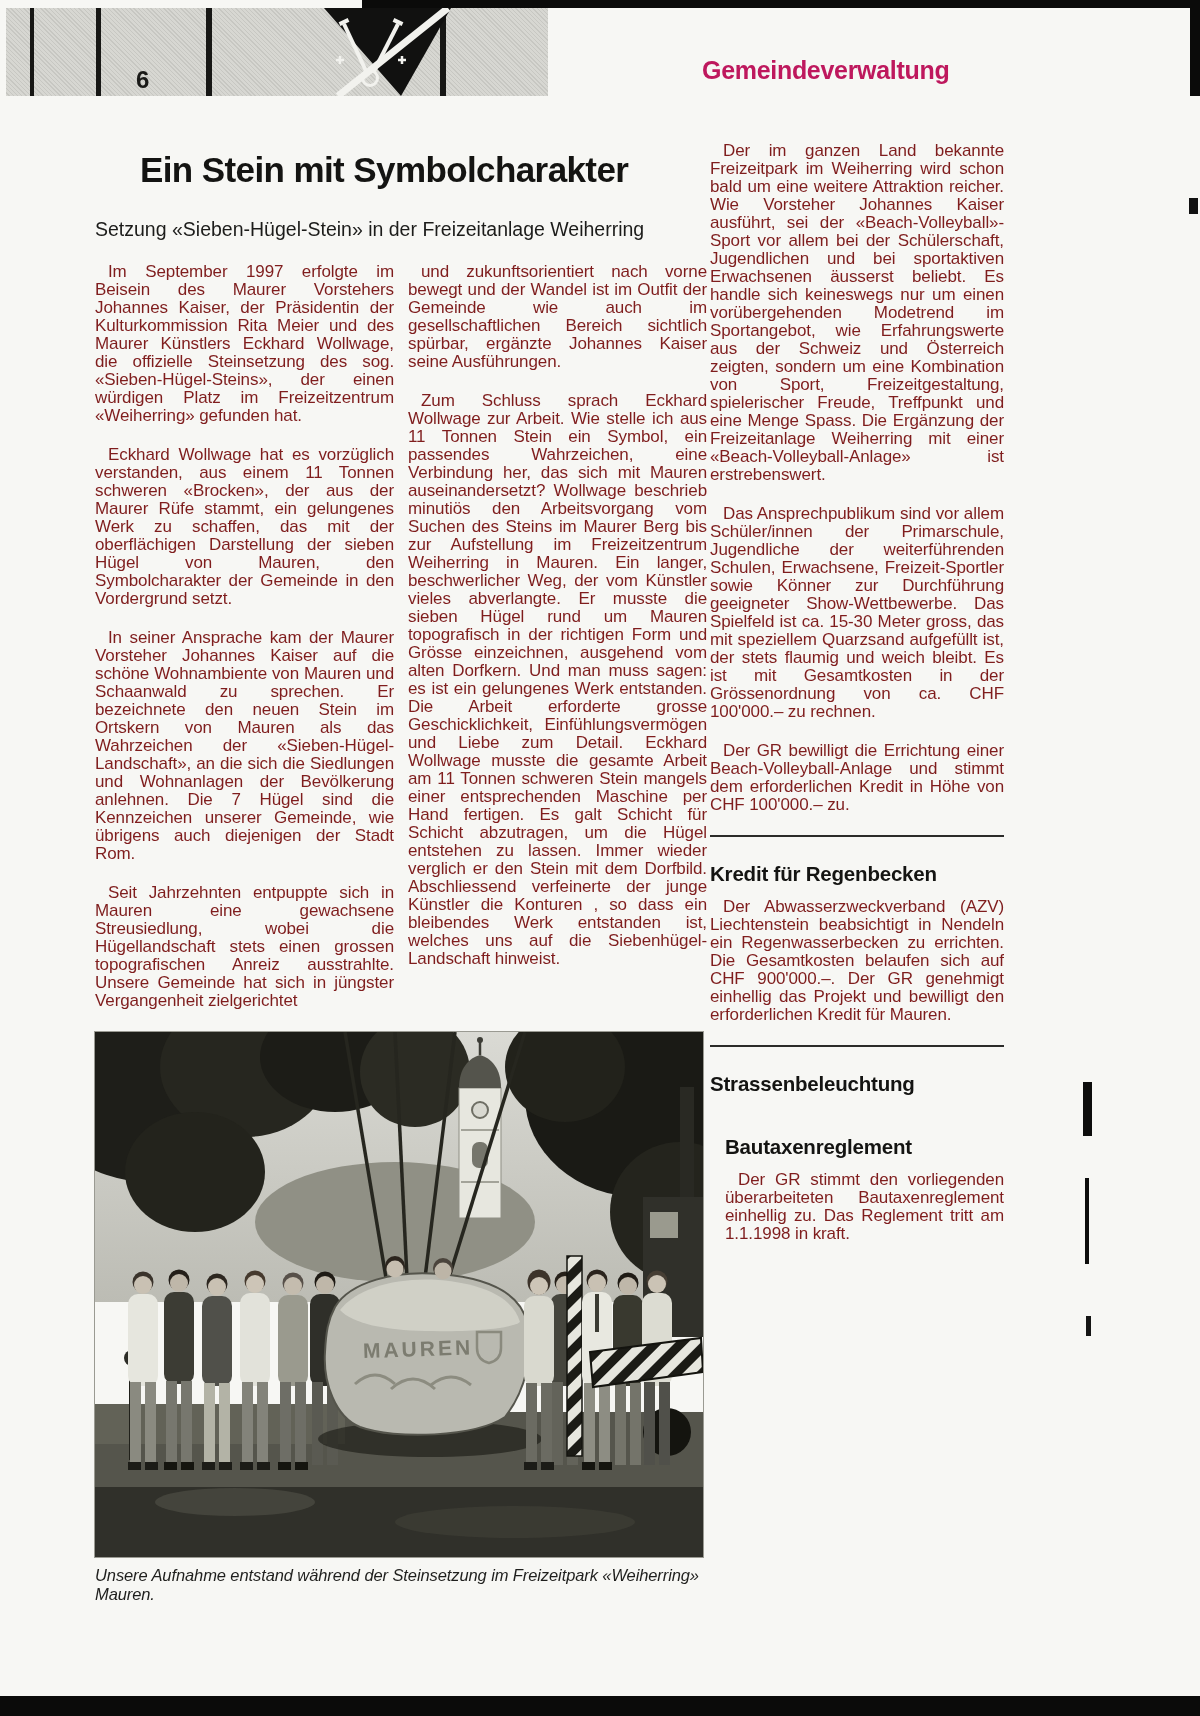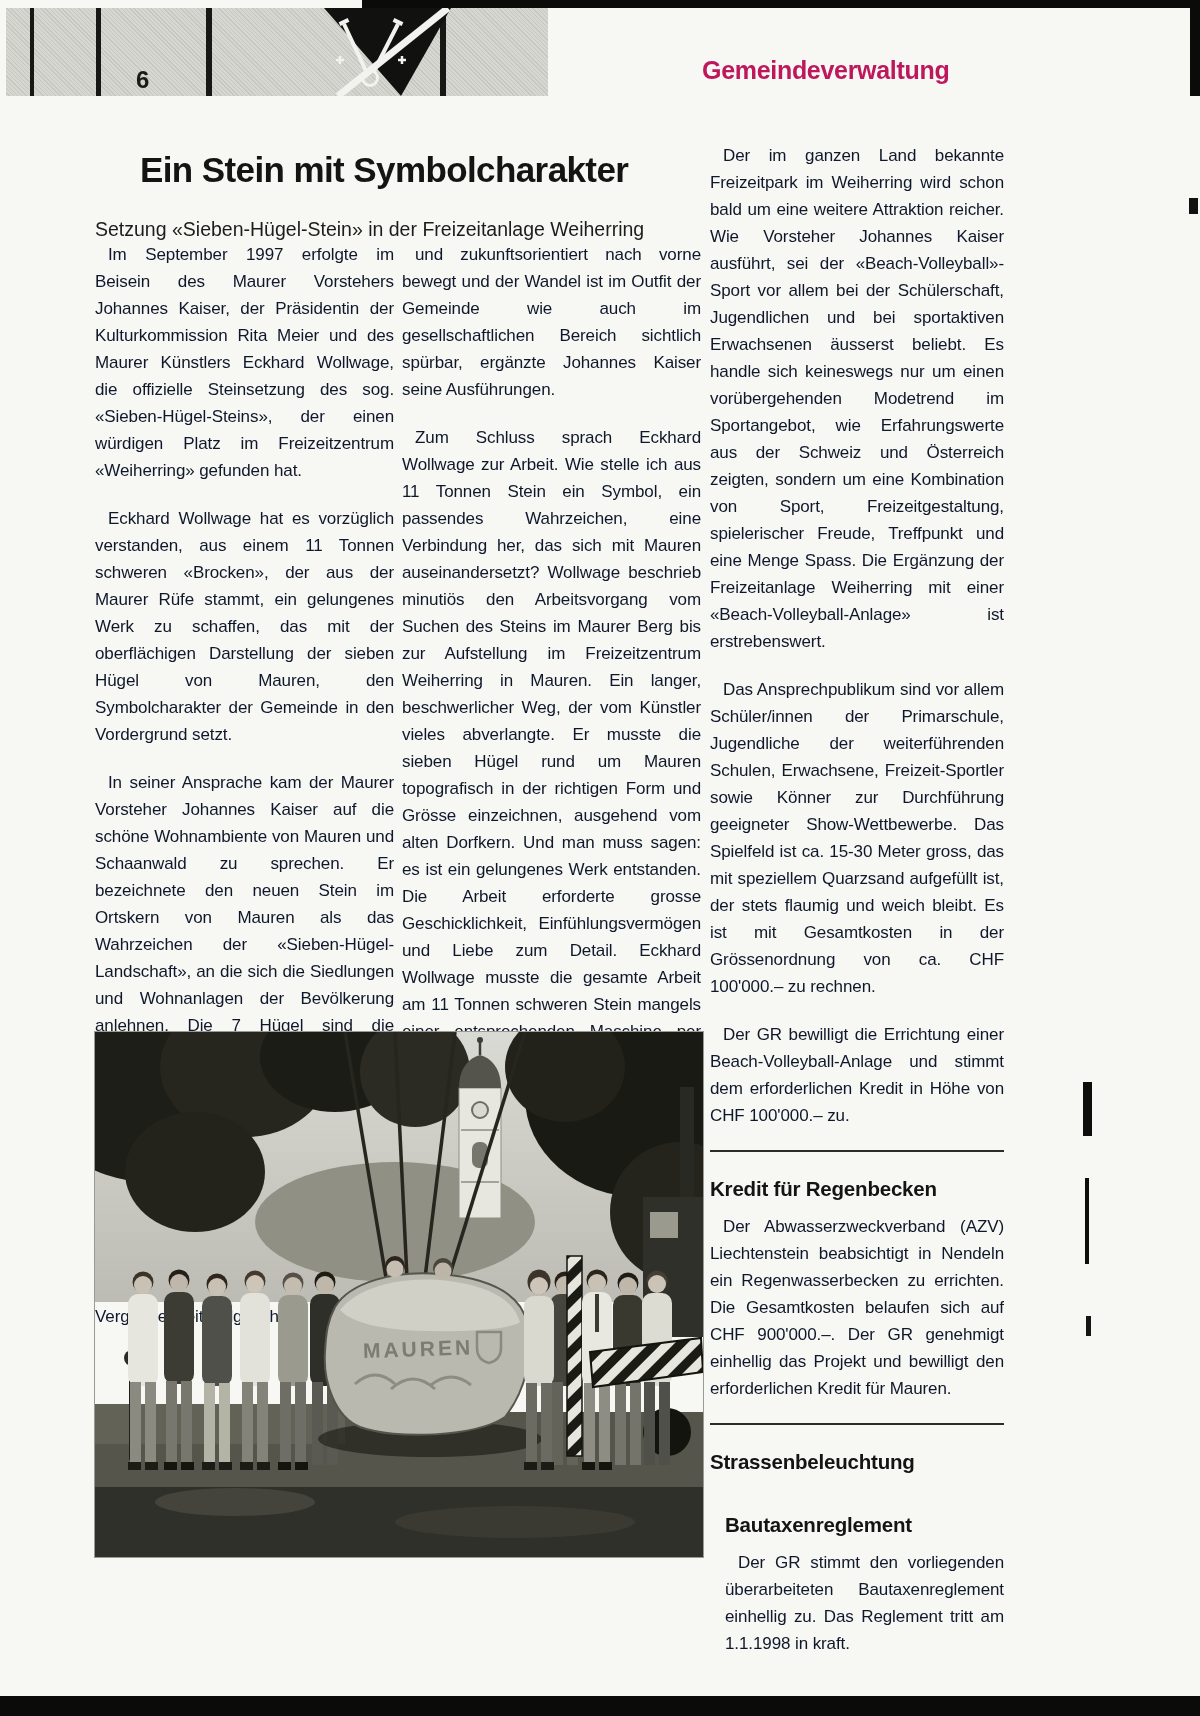--- a/index.html
+++ b/index.html
@@ -23,24 +23,24 @@
   .stripe.s1{ left:24px; width:4px; } .stripe.s2{ left:90px; width:5px; }
   .stripe.s3{ left:200px; width:6px; } .stripe.s4{ left:434px; width:6px; }
   .page-number { position:absolute; left:130px; top:58px; font-size:24px; font-weight:bold; color:#1a1a18; }
   .emblem { position:absolute; left:300px; top:0; width:150px; height:88px; }
   .section-title { position:absolute; left:702px; top:56px; font-size:25px; font-weight:bold; color:#be185d; letter-spacing:-0.3px; }
 
   
   .main-article { position:absolute; left:95px; top:150px; width:612px; color:#222; }
   .main-article h1 { font-size:35px; font-weight:bold; color:#141412; letter-spacing:-0.6px;margin-left:45px; }
   .main-article .subtitle { font-size:19.5px; color:#1c1c1a; margin-top:28px; }
-  .columns { display:flex; gap:8px; }
+  .columns { display:flex; gap:14px; margin-top:22px; }
   .col { width:299px; }
-  p.body { font-size:17px; line-height:27px; text-align:justify; text-indent:13px;
-    color:#0f172a; margin-bottom:21px; letter-spacing:-0.1px; }
+  p.body { font-size:17px; line-height:18px; text-align:justify; text-indent:13px;
+    color:#7f1d1d; margin-bottom:21px; letter-spacing:-0.1px; }
 
   
   .photo-figure { position:absolute; left:95px; top:1032px; width:608px; }
   .photo-figure svg { display:block; width:608px; height:525px; outline:1px solid #9a9a92; }
   .photo-figure figcaption { font-size:16.5px; font-style:italic; color:#1f1f1d; margin-top:9px; letter-spacing:-0.1px; }
 
   
   .sidebar { position:absolute; left:710px; top:142px; width:294px; color:#232321; }
   .sidebar h2 { font-size:20.5px; line-height:25px; font-weight:bold; color:#141412; margin-bottom:12px; letter-spacing:-0.2px; }
   .sidebar hr { border:none; border-top:2px solid #2b2b29; margin:20px 0 24px; }
@@ -275,20 +275,21 @@
             <circle cx="562" cy="249" r="10.5" fill="#463e34"></circle>
             <circle cx="562" cy="252" r="9" fill="#cbc3b5"></circle>
             <rect x="547" y="261" width="30" height="93" rx="10" fill="#dcdcd2"></rect>
             <rect x="549" y="350" width="11" height="83" fill="#50504a"></rect>
             <rect x="564" y="350" width="11" height="83" fill="#50504a"></rect>
           </g>
       </g>
 
       <path d="M495,320 L606,306 L608,340 L498,355 Z" fill="url(#diag)" stroke="#14140f" stroke-width="2"></path>
     </svg>
+    <figcaption>Unsere Aufnahme entstand während der Steinsetzung im Freizeitpark «Weiherring» Mauren.</figcaption>
   </figure>
 
   <aside class="sidebar">
     <section>
       <p class="body">Der im ganzen Land bekannte Freizeitpark im Weiherring wird schon bald um eine weitere Attraktion reicher. Wie Vorsteher Johannes Kaiser ausführt, sei der «Beach-Volleyball»-Sport vor allem bei der Schülerschaft, Jugendlichen und bei sportaktiven Erwachsenen äusserst beliebt. Es handle sich keineswegs nur um einen vorübergehenden Modetrend im Sportangebot, wie Erfahrungswerte aus der Schweiz und Österreich zeigten, sondern um eine Kombination von Sport, Freizeitgestaltung, spielerischer Freude, Treffpunkt und eine Menge Spass. Die Ergänzung der Freizeitanlage Weiherring mit einer «Beach-Volleyball-Anlage» ist erstrebenswert.</p>
       <p class="body">Das Ansprechpublikum sind vor allem Schüler/innen der Primarschule, Jugendliche der weiterführenden Schulen, Erwachsene, Freizeit-Sportler sowie Könner zur Durchführung geeigneter Show-Wettbewerbe. Das Spielfeld ist ca. 15-30 Meter gross, das mit speziellem Quarzsand aufgefüllt ist, der stets flaumig und weich bleibt. Es ist mit Gesamtkosten in der Grössenordnung von ca. CHF 100'000.– zu rechnen.</p>
       <p class="body">Der GR bewilligt die Errichtung einer Beach-Volleyball-Anlage und stimmt dem erforderlichen Kredit in Höhe von CHF 100'000.– zu.</p>
     </section>
     <hr>
     <section>

